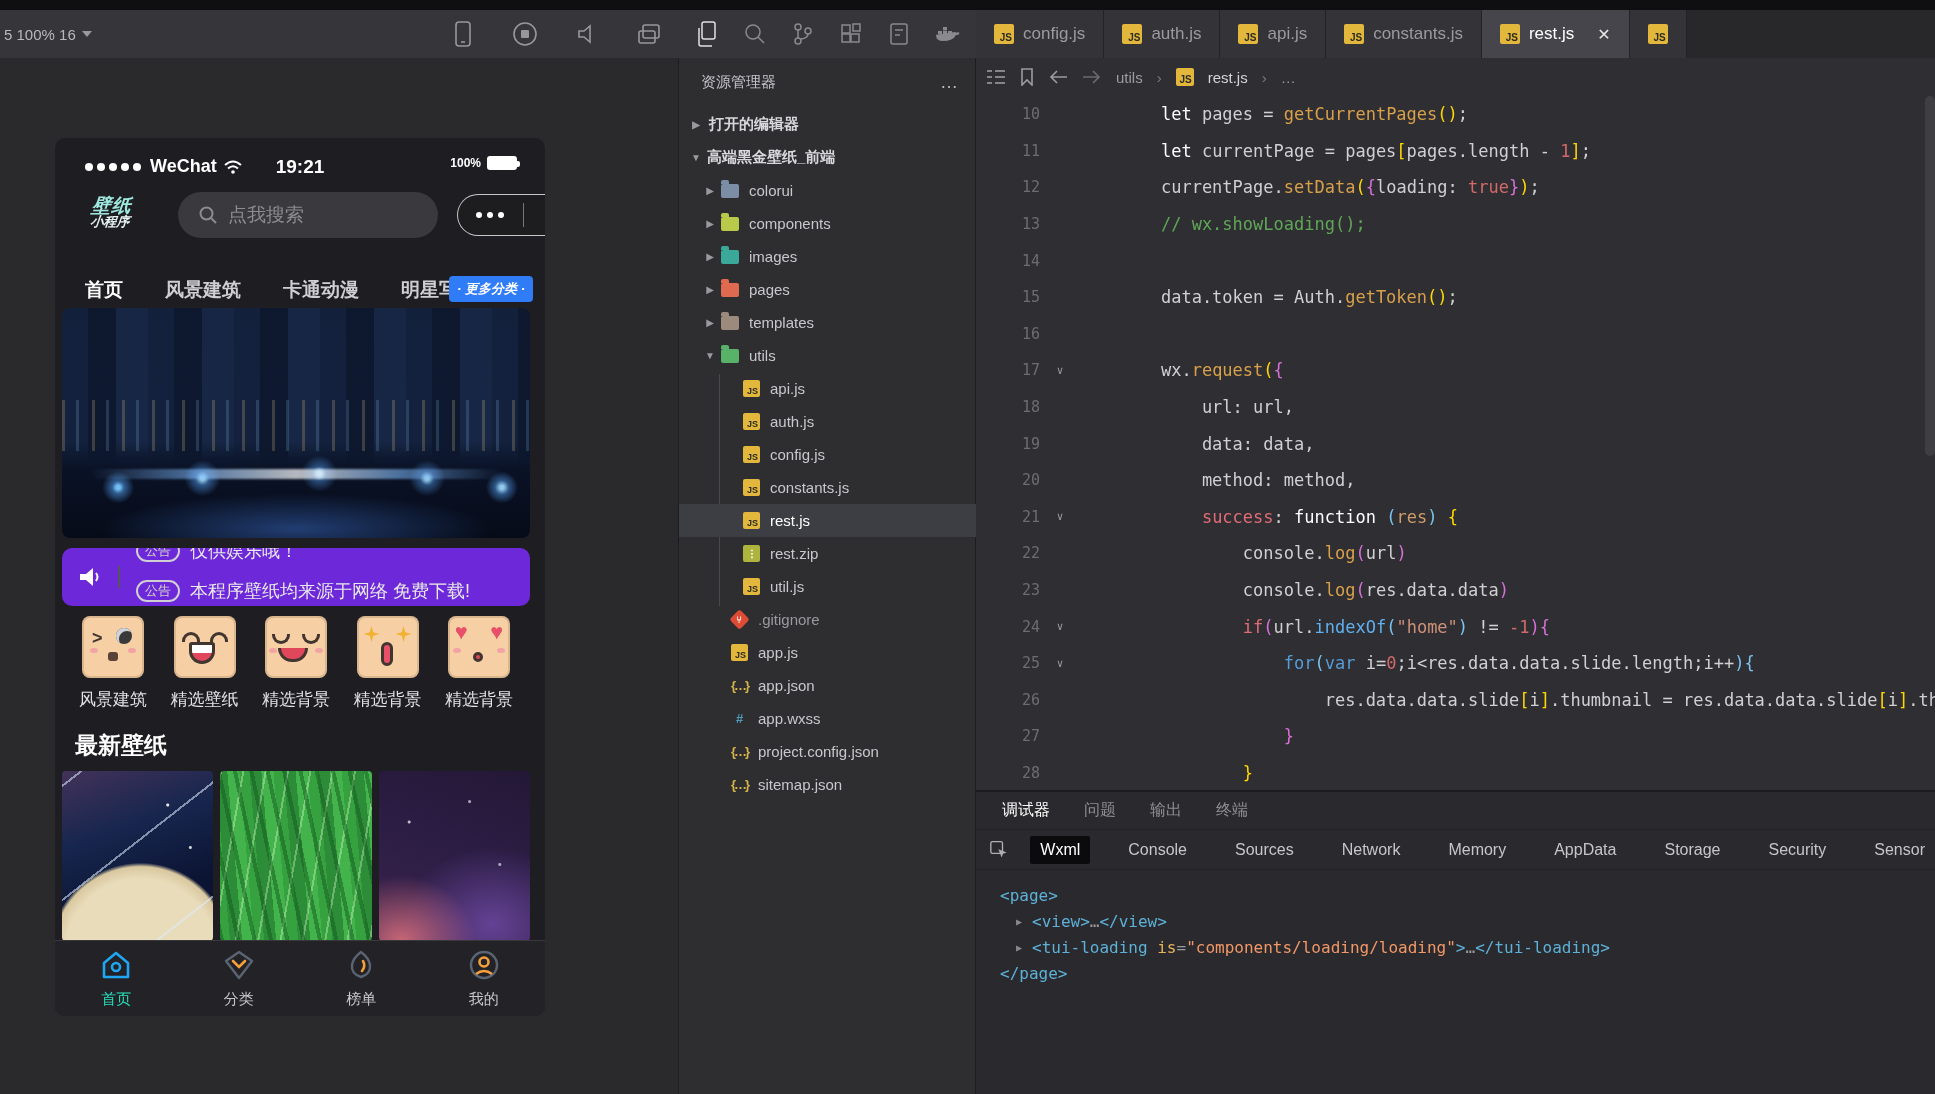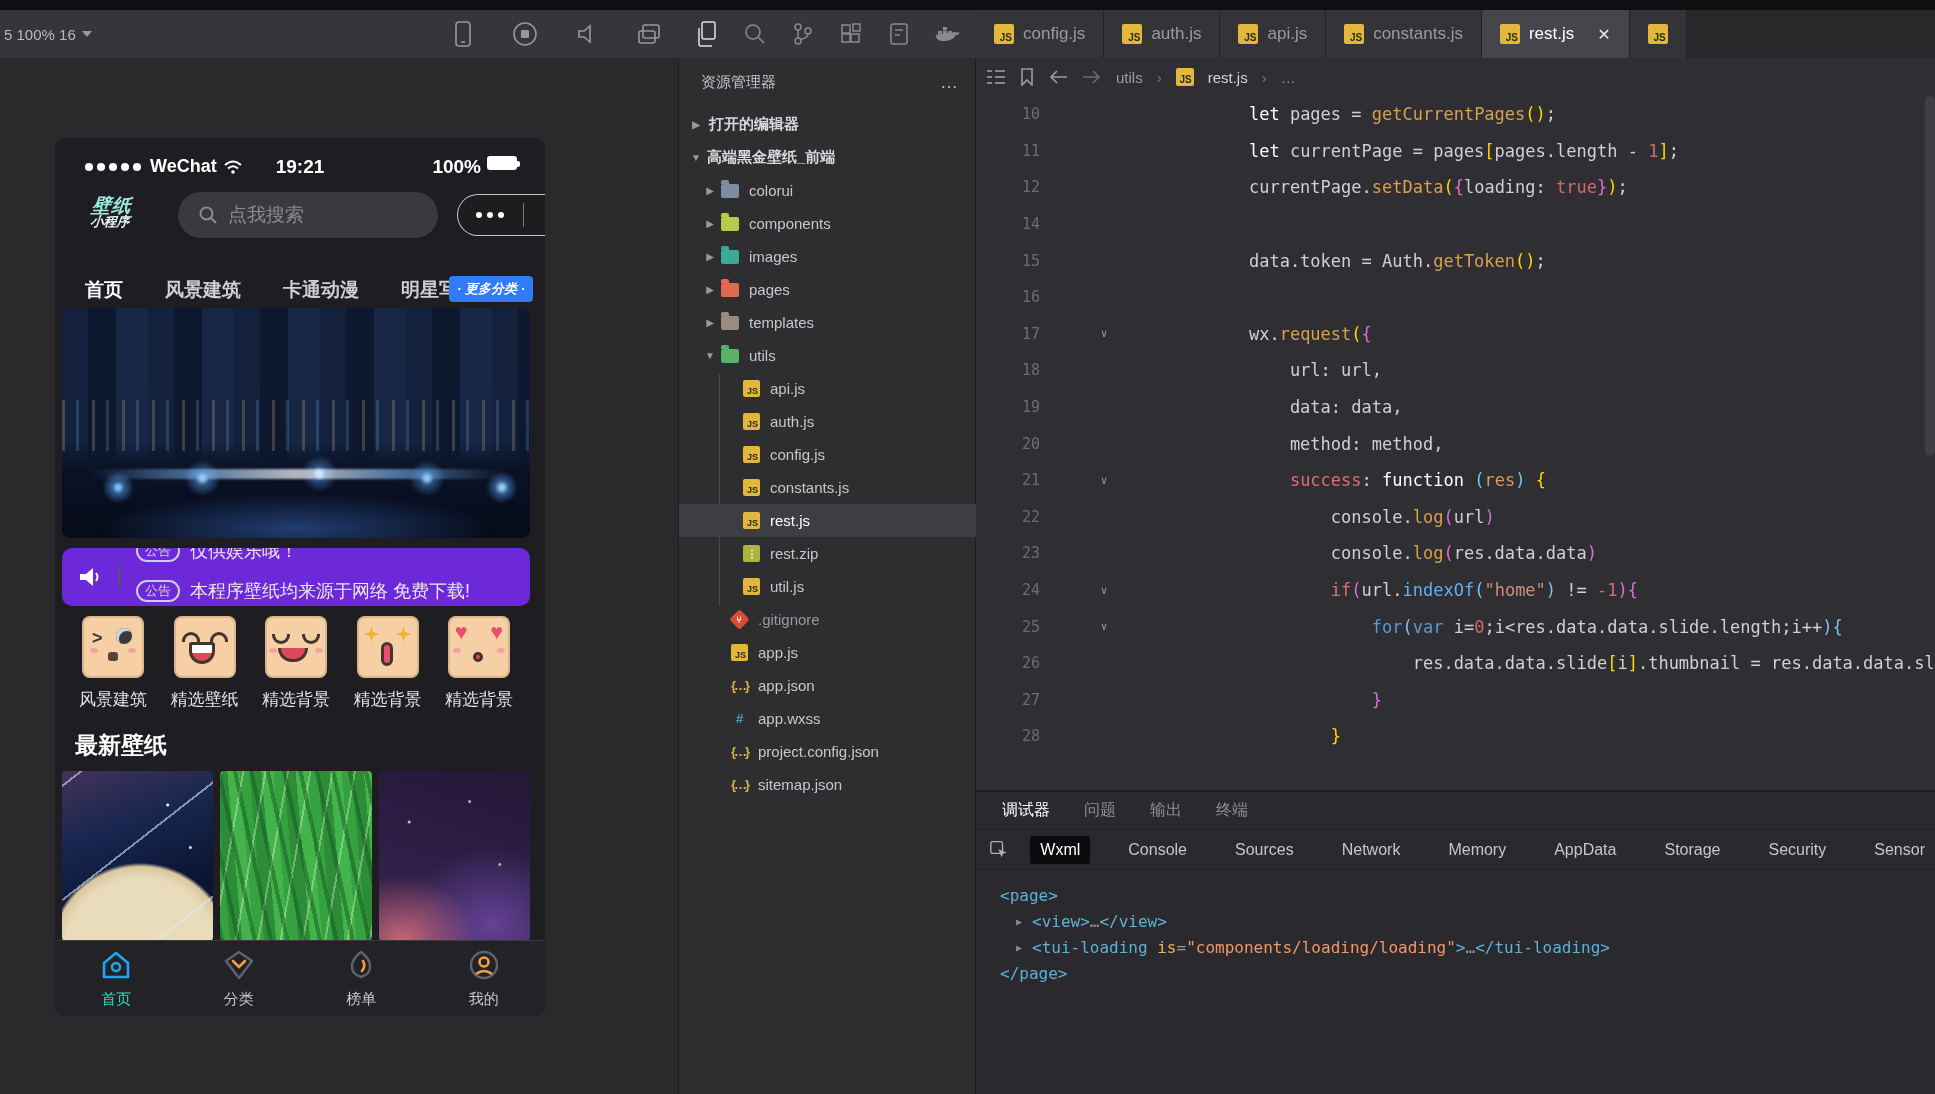--- a/index.html
+++ b/index.html
@@ -25,21 +25,21 @@
   .etab .close-x { margin-left:14px; color:#e8e8e8; font-size:16px; }
   .jsbadge { width:20px; height:20px; border-radius:2px; background:#e2b73c; color:#2b2b1f; font-size:10px; font-weight:bold; display:flex; align-items:flex-end; justify-content:flex-end; padding:1px 2px; font-family:"Liberation Sans",sans-serif;}
 
   
   #sim-panel { position:absolute; left:0; top:58px; width:678px; height:1036px; background:#2a2a2d; }
   #phone { position:absolute; left:55px; top:80px; width:490px; height:878px; background:#1e1e22; border-radius:10px; overflow:hidden;}
   #statusbar { position:absolute; left:0; top:14px; width:490px; height:30px; color:#fff; }
   #carrier { position:absolute; left:30px; top:4px; display:flex; align-items:center; gap:3px; font-weight:bold; font-size:18px;}
   .sig-dot { width:8px; height:8px; border-radius:50%; background:#fff; display:inline-block; margin-right:1px;}
   #clock { position:absolute; left:0; right:0; text-align:center; top:4px; font-weight:bold; font-size:19px;}
-  #battery-zone { position:absolute; right:28px; top:4px; display:flex; align-items:flex-start; gap:6px; font-weight:bold; font-size:19px;}
+  #battery-zone { position:absolute; right:28px; top:4px; display:flex; align-items:flex-end; gap:6px; font-weight:bold; font-size:12px;}
   .batt { width:30px; height:14px; border:2px solid #fff; border-radius:3px; position:relative; background:#fff;}
   .batt:after { content:""; position:absolute; right:-5px; top:3px; width:3px; height:6px; background:#fff; border-radius:0 2px 2px 0;}
 
   #mini-header { position:absolute; left:0; top:50px; width:490px; height:64px;}
   #applogo { position:absolute; left:36px; top:8px; font-style:italic; font-weight:bold; line-height:1.02; transform:skewX(-6deg); text-align:center;}
   #applogo .l1 { color:#9fe8e0; font-size:19px; letter-spacing:1px;}
   #applogo .l2 { color:#e7f3f2; font-size:13px;}
   #searchbar { position:absolute; left:123px; top:4px; width:260px; height:46px; background:#39393e; border-radius:23px; display:flex; align-items:center; padding-left:20px; gap:10px; color:#8c8c90; font-size:19px; cursor:text;}
   #capsule { position:absolute; left:402px; top:6px; width:132px; height:42px; border:1px solid rgba(255,255,255,.75); border-radius:21px; background:rgba(28,28,30,.6); display:flex; align-items:center;}
   #capsule .half { flex:1; display:flex; align-items:center; justify-content:center; cursor:pointer;}
@@ -144,21 +144,21 @@
   .ficon:before { content:""; position:absolute; left:0; top:-4px; width:8px; height:4px; border-radius:2px 2px 0 0; background:inherit;}
   .gen-icon { width:17px; height:17px; margin-right:8px; flex:none; display:flex; align-items:center; justify-content:center; font-weight:bold;}
   .guide { position:absolute; width:1px; background:#4a4a4e;}
 
   
   #editor { position:absolute; left:976px; top:58px; width:959px; height:732px; background:#2f2f33; overflow:hidden;}
   #breadcrumb { position:absolute; left:0; top:0; width:959px; height:38px; display:flex; align-items:center; gap:14px; padding-left:10px; color:#9c9ca0; font-size:15px;}
   #breadcrumb svg { stroke:#9c9ca0; fill:none; stroke-width:1.6;}
   .bc-sep { color:#7a7a7e; }
   #code { position:absolute; left:0; top:38px; width:959px;}
-  .cline { height:36.6px; display:flex; align-items:center; position:relative; font-family:"DejaVu Sans Mono","Liberation Mono",monospace; font-size:17px;gap:44px;}
+  .cline { height:36.6px; display:flex; align-items:center; position:relative; font-family:"DejaVu Sans Mono","Liberation Mono",monospace; font-size:17px;}
   .lnum { width:64px; text-align:right; color:#6d6d71; font-size:15px; flex:none;}
   .fold { width:40px; text-align:center; color:#9a9a9e; font-size:11px; flex:none;}
   .ctext { white-space:pre; margin-left:40px; }
   .df{color:#d0d0d2;} .ky{color:#ffffff;} .kb{color:#569cd6;} .red{color:#e06c75;}
   .fn{color:#d8a04a;} .fnb{color:#61afef;} .num{color:#d16969;} .str{color:#ce9178;}
   .com{color:#5fa656;} .p1{color:#ffd700;} .p2{color:#d670d6;} .p3{color:#7ac3f0;} .par{color:#d19a66;}
   #vscroll { position:absolute; right:0; top:38px; width:10px; height:360px; background:rgba(255,255,255,.08); border-radius:5px;}
 
   
   #debugger { position:absolute; left:976px; top:790px; width:959px; height:304px; background:#2a2a2e; border-top:2px solid #1c1c1e;}
@@ -595,20 +595,25 @@
         <span class="lnum">11</span>
         <span class="fold"></span>
         <span class="ctext"><span class="ky">    let</span><span class="df"> currentPage = pages</span><span class="p1">[</span><span class="df">pages.length - </span><span class="num">1</span><span class="p1">]</span><span class="df">;</span></span>
       </div>
       <div class="cline">
         <span class="lnum">12</span>
         <span class="fold"></span>
         <span class="ctext"><span class="df">    currentPage.</span><span class="fn">setData</span><span class="p1">(</span><span class="p2">{</span><span class="df">loading: </span><span class="num">true</span><span class="p2">}</span><span class="p1">)</span><span class="df">;</span></span>
       </div>
       <div class="cline">
+        <span class="lnum">13</span>
+        <span class="fold"></span>
+        <span class="ctext"><span class="com">    // wx.showLoading();</span></span>
+      </div>
+      <div class="cline">
         <span class="lnum">14</span>
         <span class="fold"></span>
         <span class="ctext"></span>
       </div>
       <div class="cline">
         <span class="lnum">15</span>
         <span class="fold"></span>
         <span class="ctext"><span class="df">    data.token = Auth.</span><span class="fn">getToken</span><span class="p1">()</span><span class="df">;</span></span>
       </div>
       <div class="cline">

